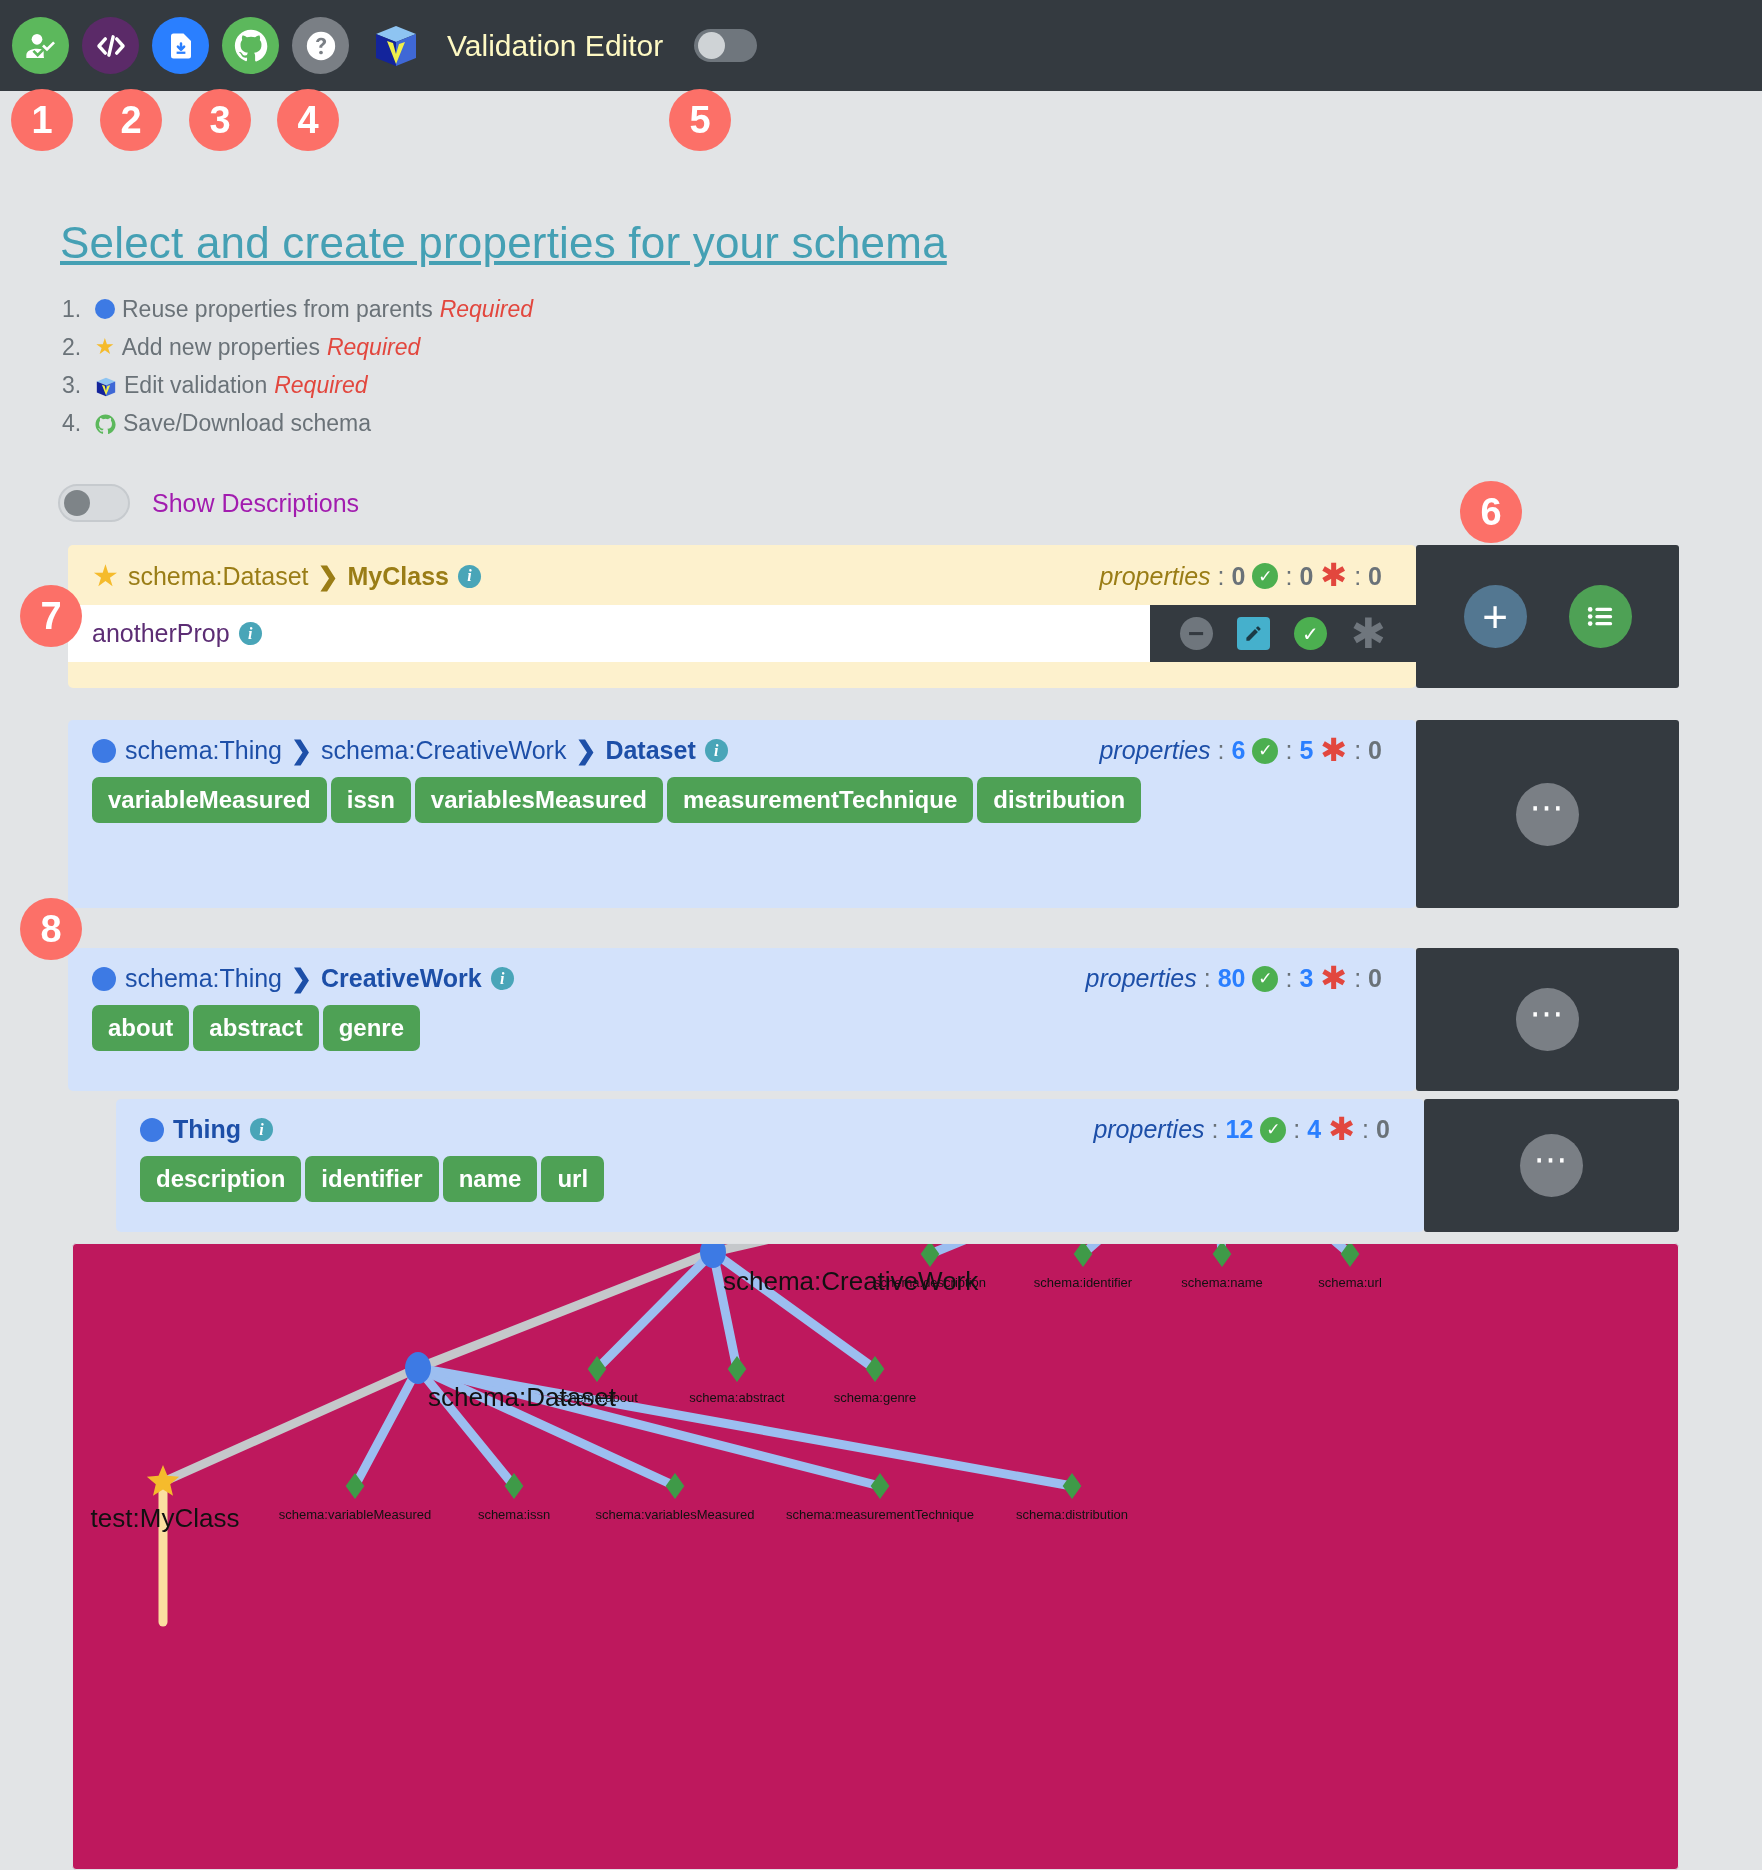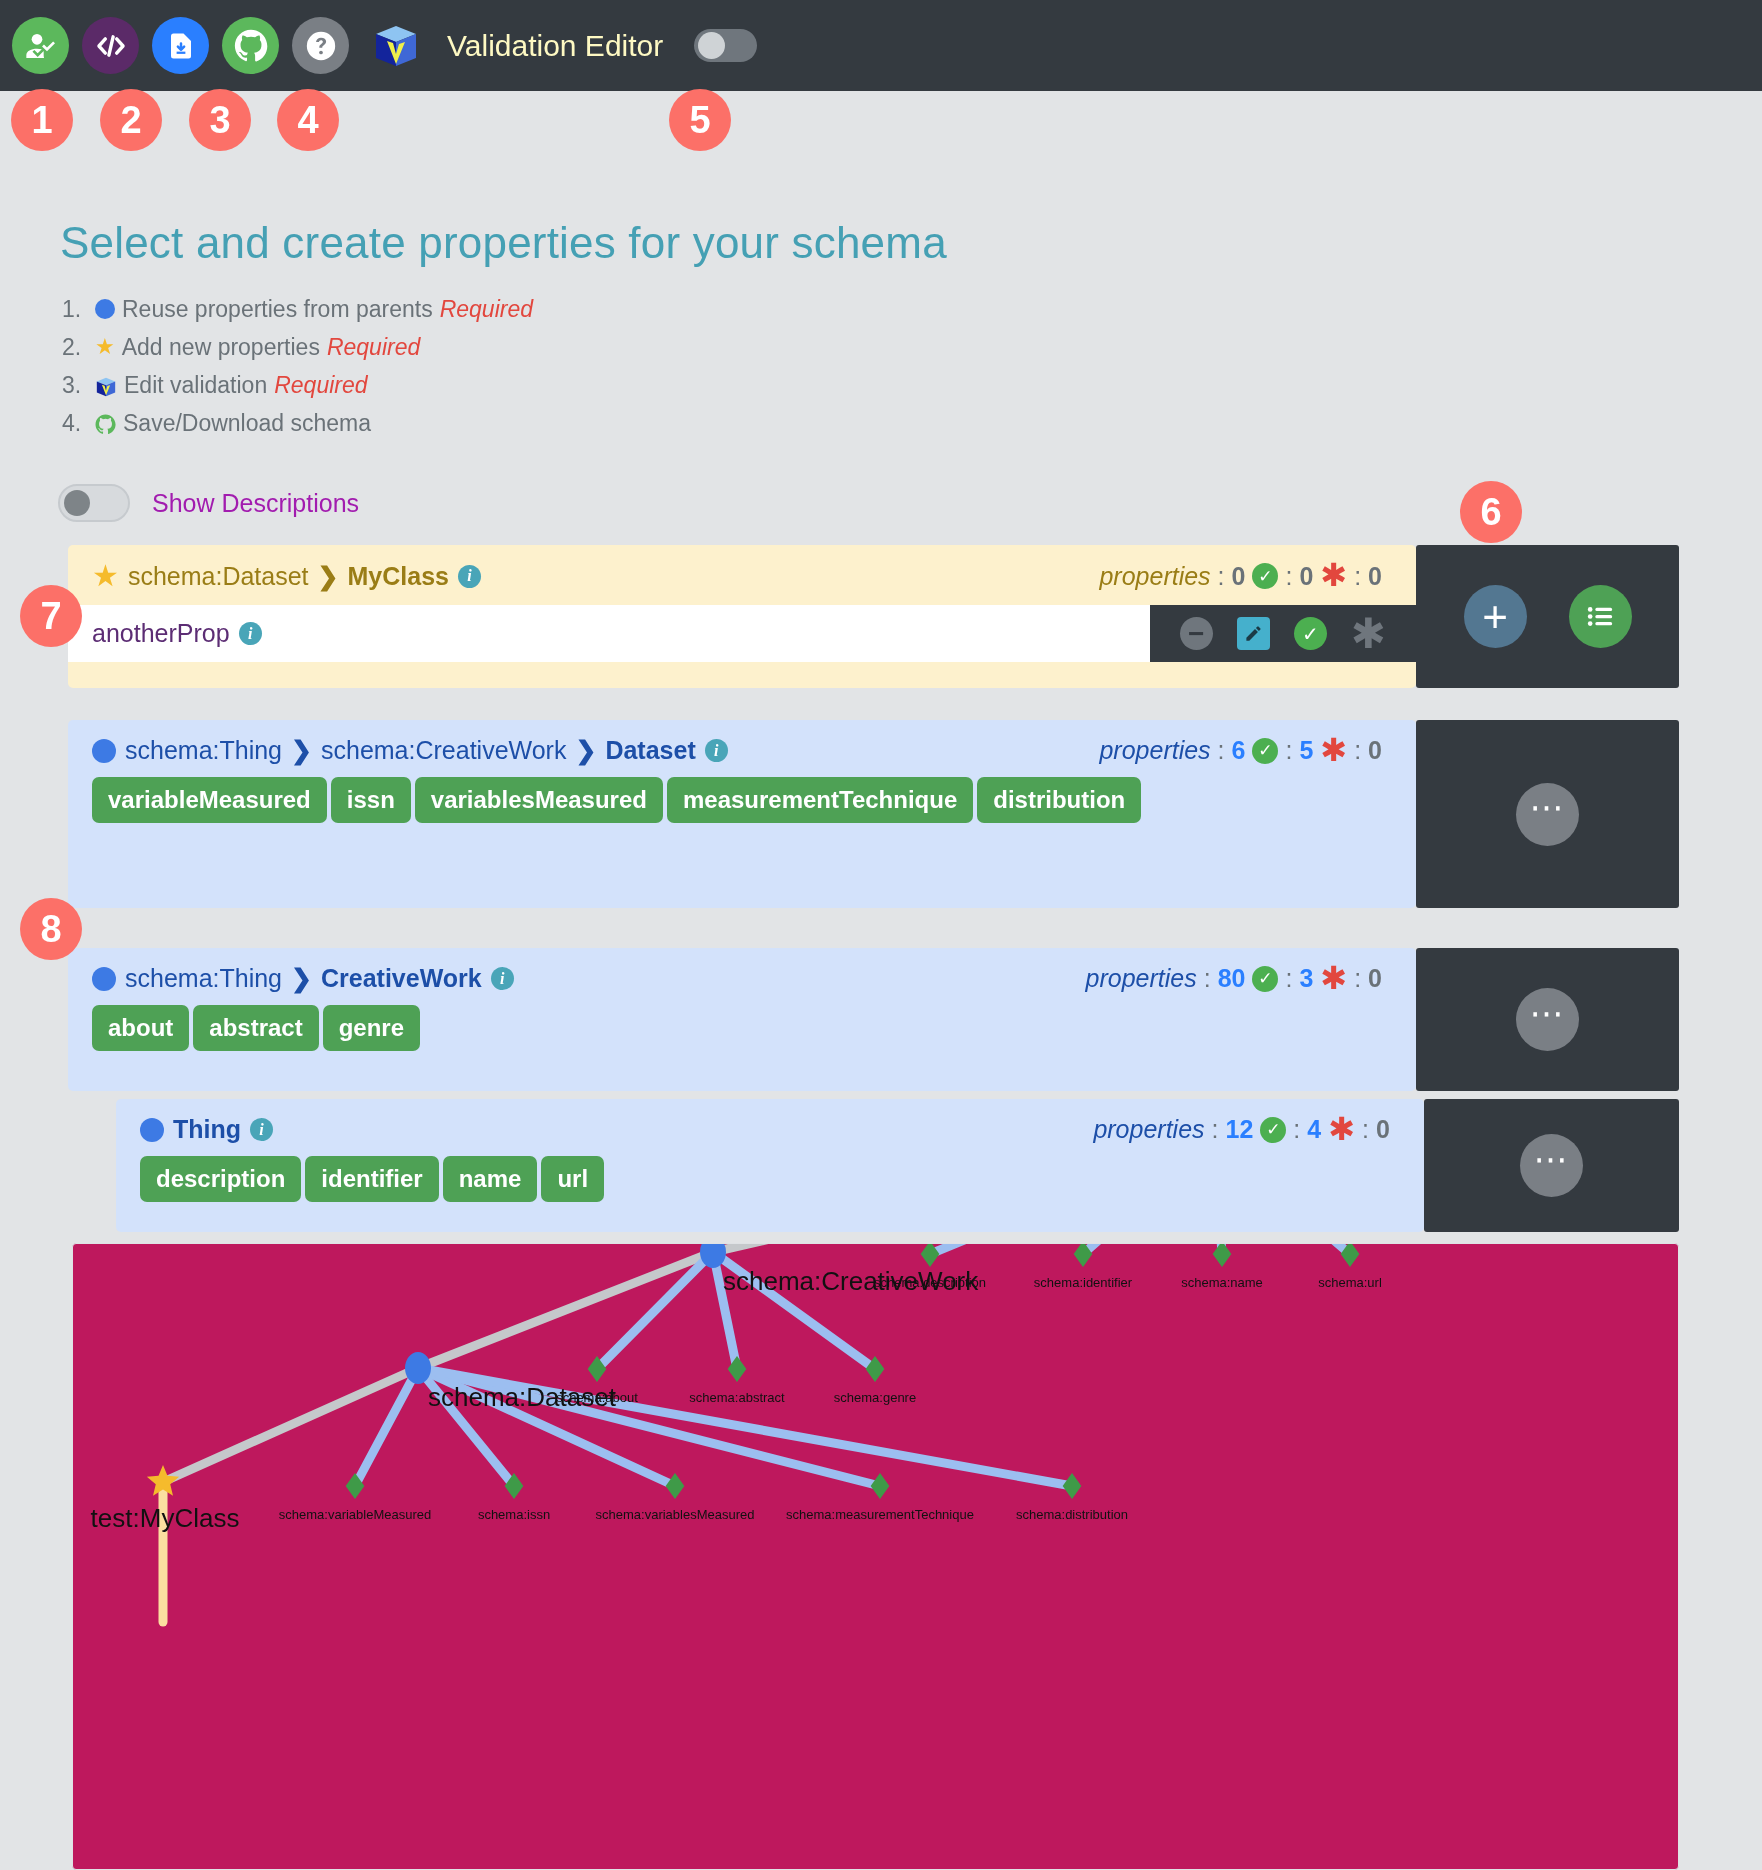--- a/index.html
+++ b/index.html
@@ -86,20 +86,21 @@
   #b6 { left: 1460px; top: 481px; }
   #b7 { left: 20px;   top: 585px; }
   #b8 { left: 20px;   top: 898px; }
 
   
   .heading {
     position: absolute; left: 60px; top: 218px;
     font-size: 44px;
     color: #45a0b4;
     letter-spacing: .2px;
+    text-decoration: underline;
   }
   .steps {
     position: absolute; left: 62px; top: 290px;
     color: #6a7278;
     font-size: 23px;
     line-height: 38px;
   }
   .steps .row { display: flex; align-items: center; gap: 7px; white-space: nowrap; }
   .steps .num { width: 26px; color: #6a7278; }
   .req { color: #e2473e; font-style: italic; }

